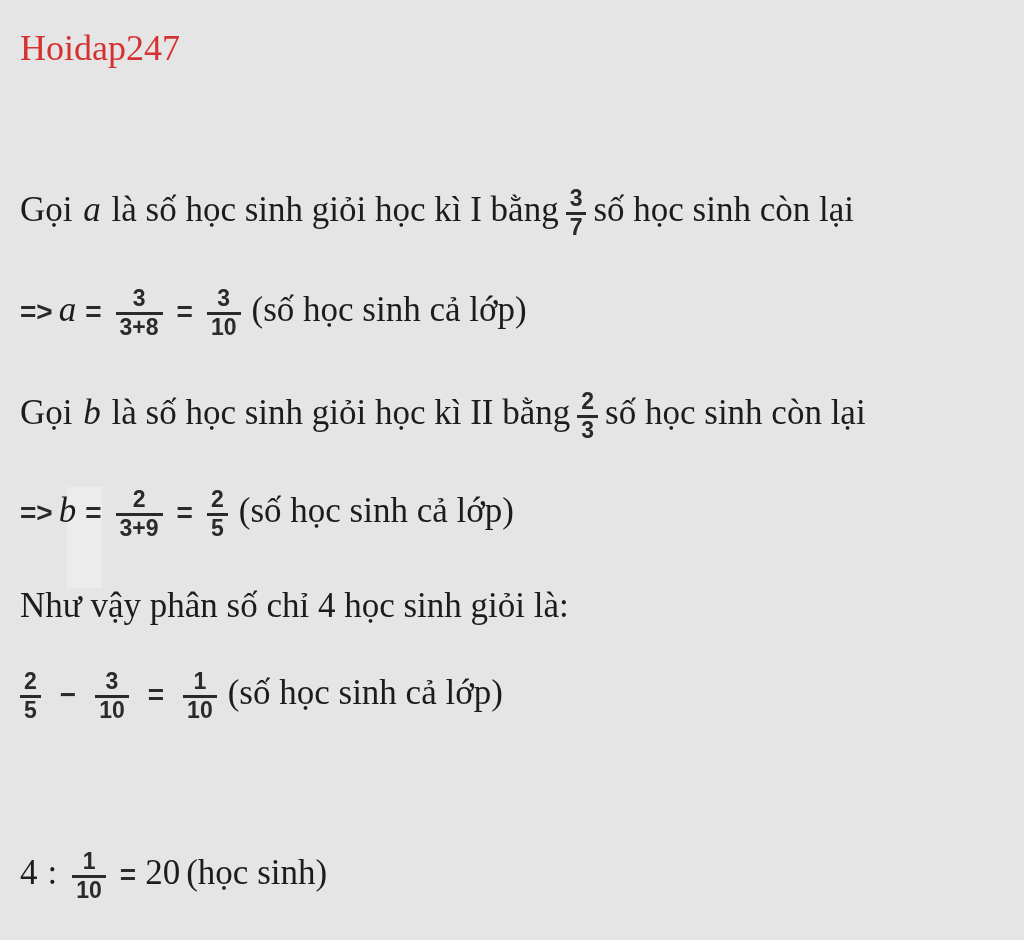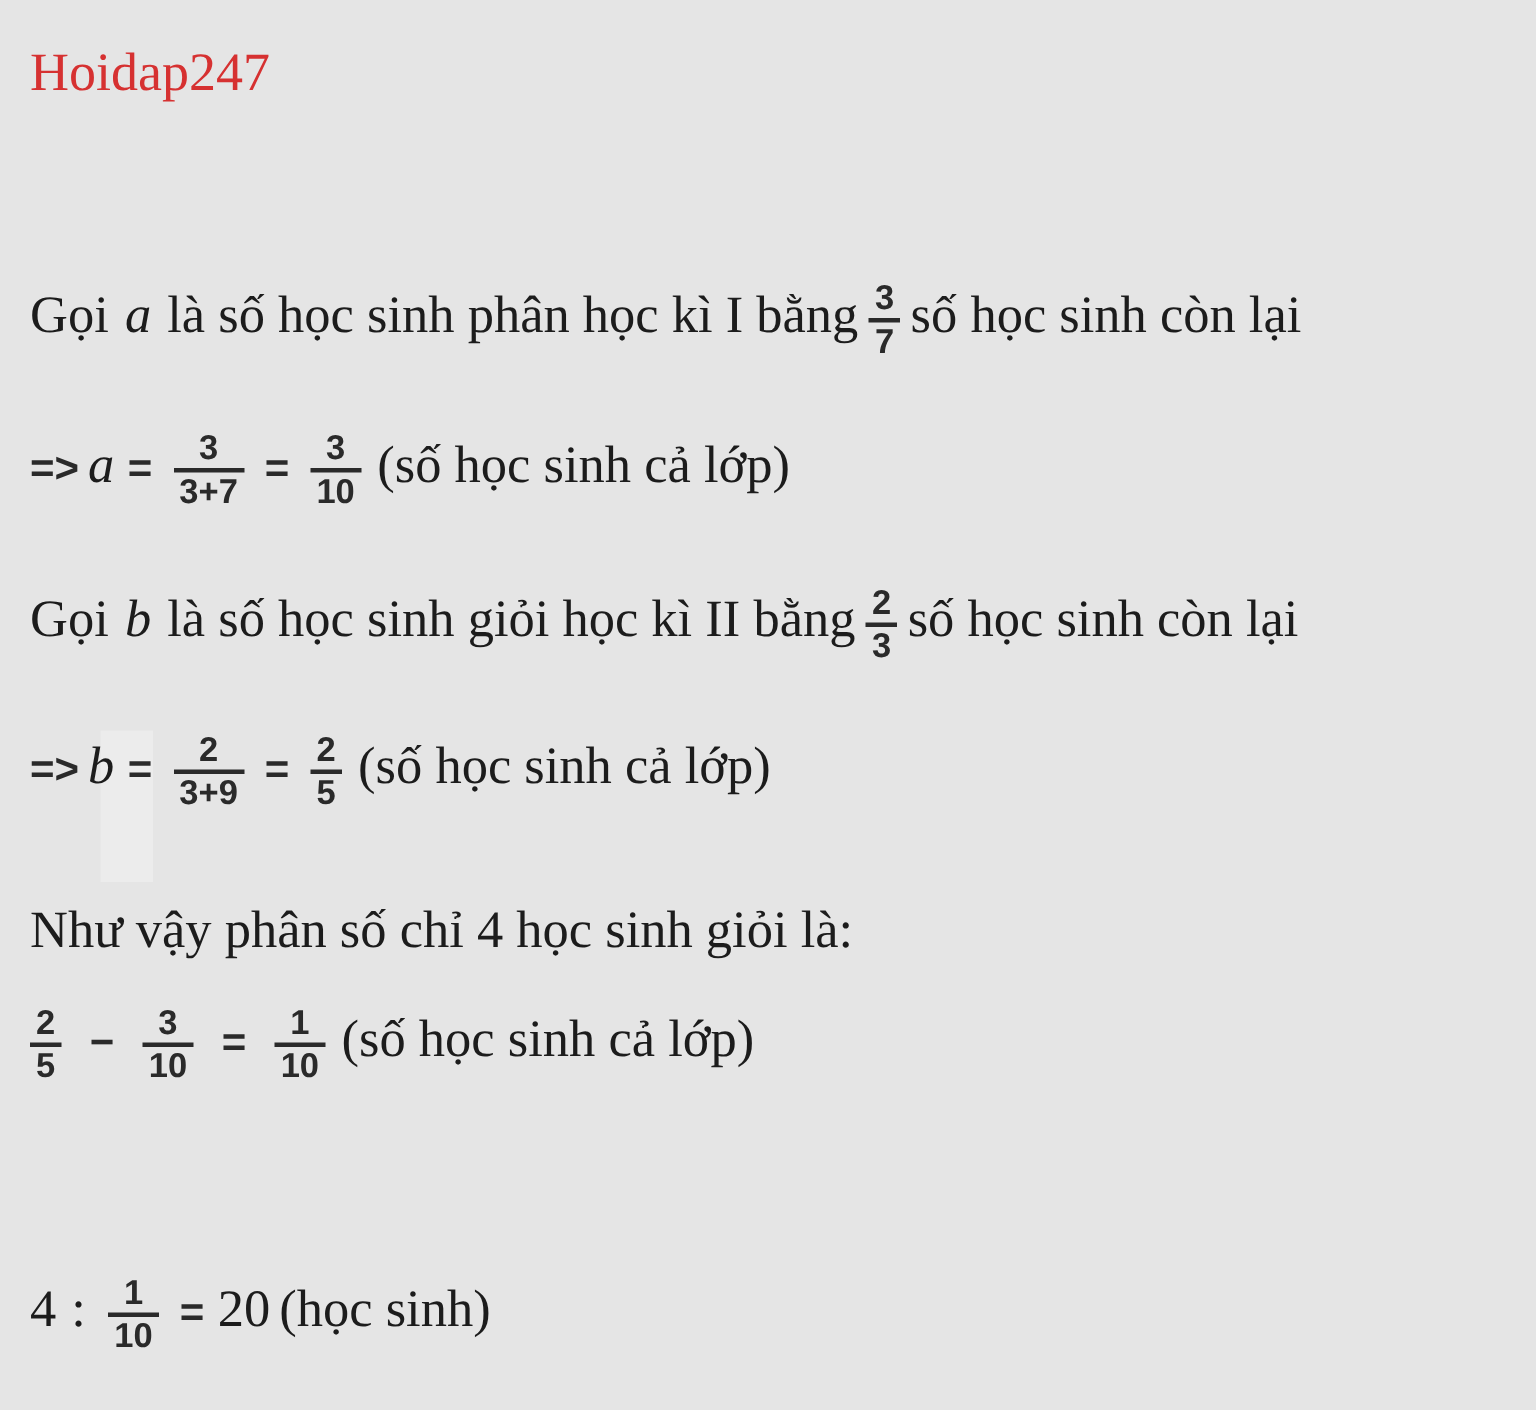--- a/index.html
+++ b/index.html
@@ -75,30 +75,30 @@
 <div id="page">
 
   <div id="b-highlight"></div>
 
   <div class="row red-line" style="top:26px">
     <span>Hoidap247</span>
   </div>
 
 
   <div class="row" style="top:186px">
-    <span>Gọi </span><span class="var">a</span><span> là số học sinh phân học kì I bằng</span><span class="frac">
+    <span>Gọi </span><span class="var">a</span><span> là số học sinh giỏi học kì I bằng</span><span class="frac">
         <span class="num">3</span>
         <span class="den">7</span>
       </span><span>số học sinh còn lại</span>
   </div>
 
   <div class="row" style="top:286px">
     <span class="math-op tight" style="margin-left:0">=&gt;</span><span class="var">a</span><span class="math-op">=</span><span class="frac">
         <span class="num">3</span>
-        <span class="den">3+7</span>
+        <span class="den">3+8</span>
       </span><span class="math-op">=</span><span class="frac">
         <span class="num">3</span>
         <span class="den">10</span>
       </span><span class="note">(số học sinh cả lớp)</span>
   </div>
 
   <div class="row" style="top:389px">
     <span>Gọi </span><span class="var">b</span><span> là số học sinh giỏi học kì II bằng</span><span class="frac">
         <span class="num">2</span>
         <span class="den">3</span>
@@ -108,21 +108,21 @@
   <div class="row" style="top:487px">
     <span class="math-op tight" style="margin-left:0">=&gt;</span><span class="var">b</span><span class="math-op">=</span><span class="frac">
         <span class="num">2</span>
         <span class="den">3+9</span>
       </span><span class="math-op">=</span><span class="frac">
         <span class="num">2</span>
         <span class="den">5</span>
       </span><span class="note">(số học sinh cả lớp)</span>
   </div>
 
-  <div class="row" style="top:598px">
+  <div class="row" style="top:584px">
     <span>Như vậy phân số chỉ 4 học sinh giỏi là:</span>
   </div>
 
   <div class="row" style="top:669px">
     <span class="frac" style="margin-left:0">
         <span class="num">2</span>
         <span class="den">5</span>
       </span><span class="math-op wide">−</span><span class="frac">
         <span class="num">3</span>
         <span class="den">10</span>

